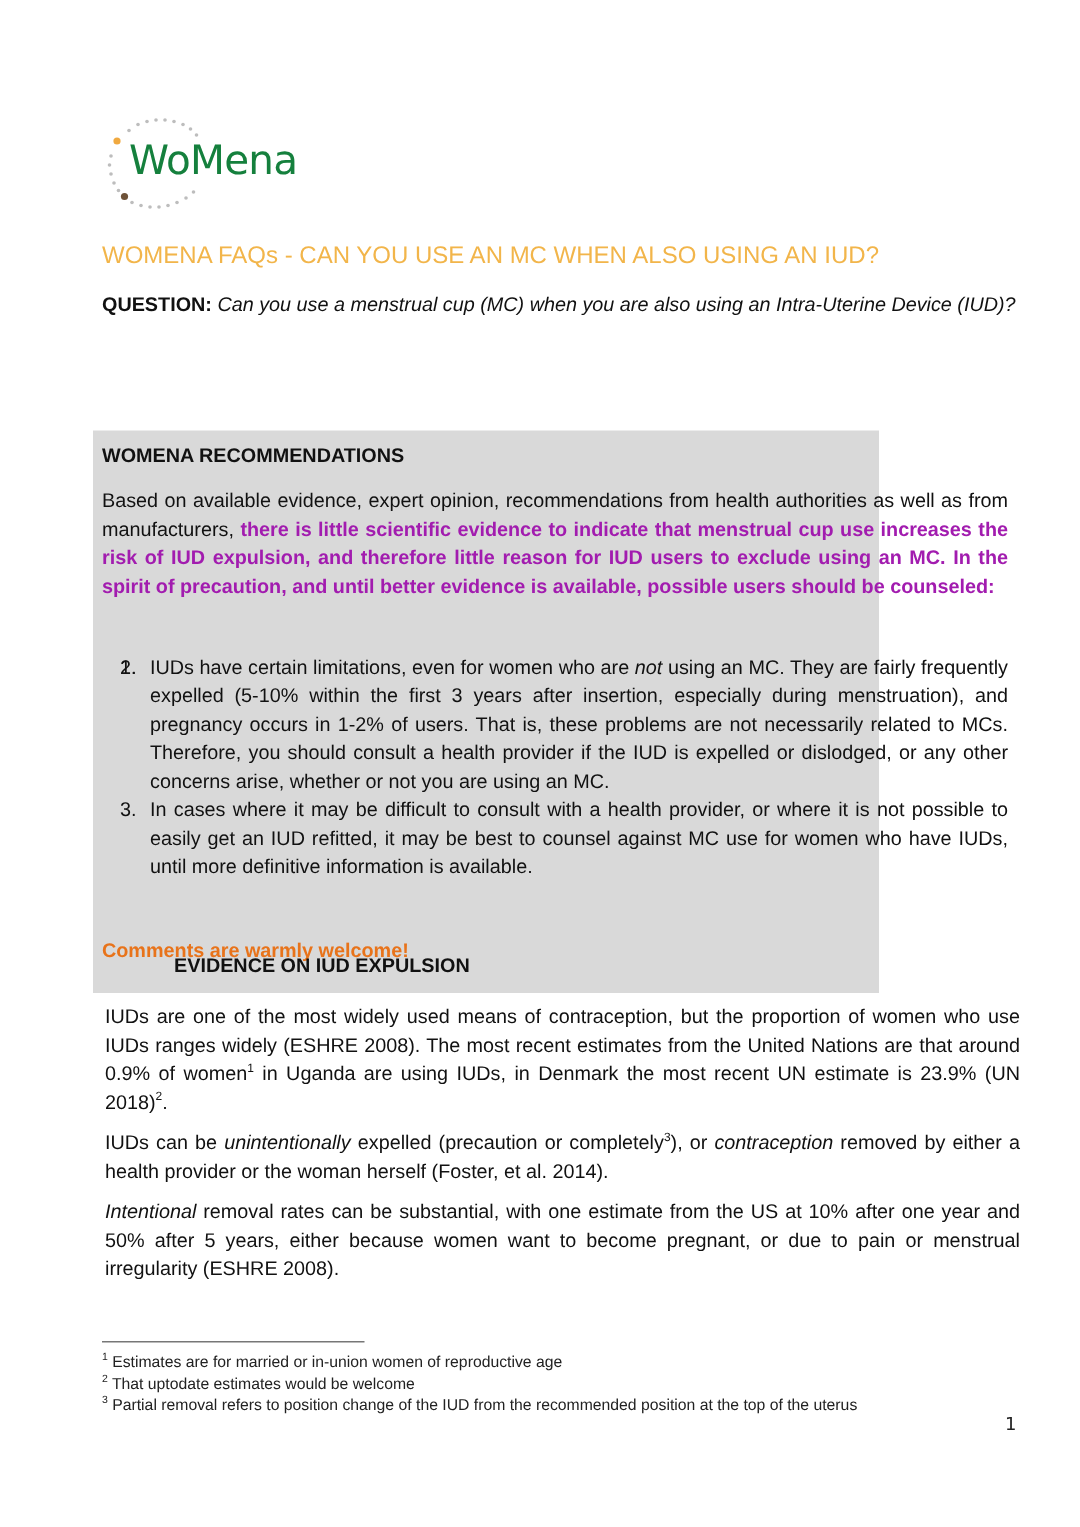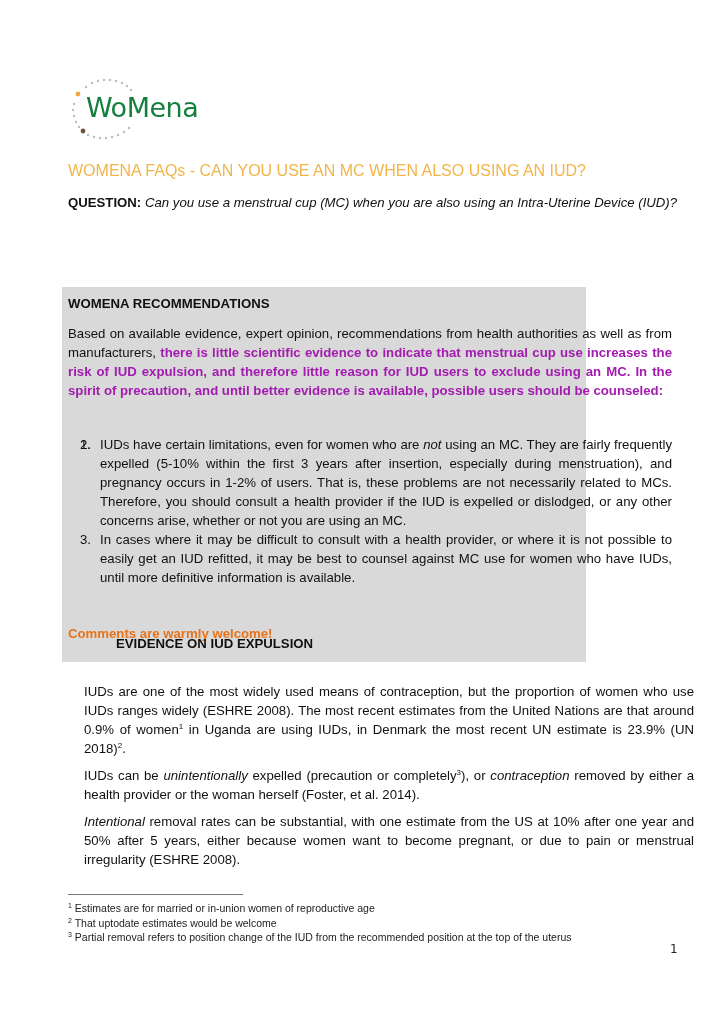--- a/index.html
+++ b/index.html
@@ -14,21 +14,21 @@
   .question i { font-style: italic; }
   .rec-box { position: absolute; left: 62px; top: 244px; width: 524px; height: 375px; background: #d9d9d9; margin-top: 43px; }
   .rec-heading { position: absolute; left: 6px; top: 9px; font-size: 13.2px; font-weight: bold; }
   .rec-para { position: absolute; left: 6px; top: 37px; width: 604px; font-size: 13.2px; line-height: 19px; text-align: justify; }
   .hl { color: #a21caf; font-weight: bold; }
   .rec-list { position: absolute; left: 6px; top: 148px; width: 604px; margin: 0; padding: 0; list-style: none; font-size: 13.2px; line-height: 19px; }
   .rec-list li { position: relative; padding-left: 32px; text-align: justify; }
   .rec-list .num { position: absolute; left: 12px; top: 0; }
   .comments { position: absolute; left: 6px; top: 339px; font-size: 13.2px; font-weight: bold; color: #e8731a; }
   .ev-heading { position: absolute; left: 68px; top: 636px; font-size: 13.2px; font-weight: bold; margin-left: 48px; }
-  .ev-para { position: absolute; left: 68px; width: 610px; font-size: 13.2px; line-height: 19px; text-align: justify; margin: 16px; }
+  .ev-para { position: absolute; left: 68px; width: 610px; font-size: 13.2px; line-height: 19px; text-align: justify; margin: 2px; }
   sup { font-size: 8px; line-height: 0; }
   .fn-rule { position: absolute; left: 68px; top: 894px; width: 175px; height: 1px; background: #777; }
   .footnotes { position: absolute; left: 68px; top: 901px; font-size: 10.5px; line-height: 14.5px; color: #222; }
   .footnotes sup { font-size: 7px; }
   .page-num { position: absolute; left: 670px; top: 942px; font-size: 12px; color: #222; font-family: "DejaVu Sans", sans-serif; }
 </style>
 </head>
 <body>
 
 <div class="logo">

